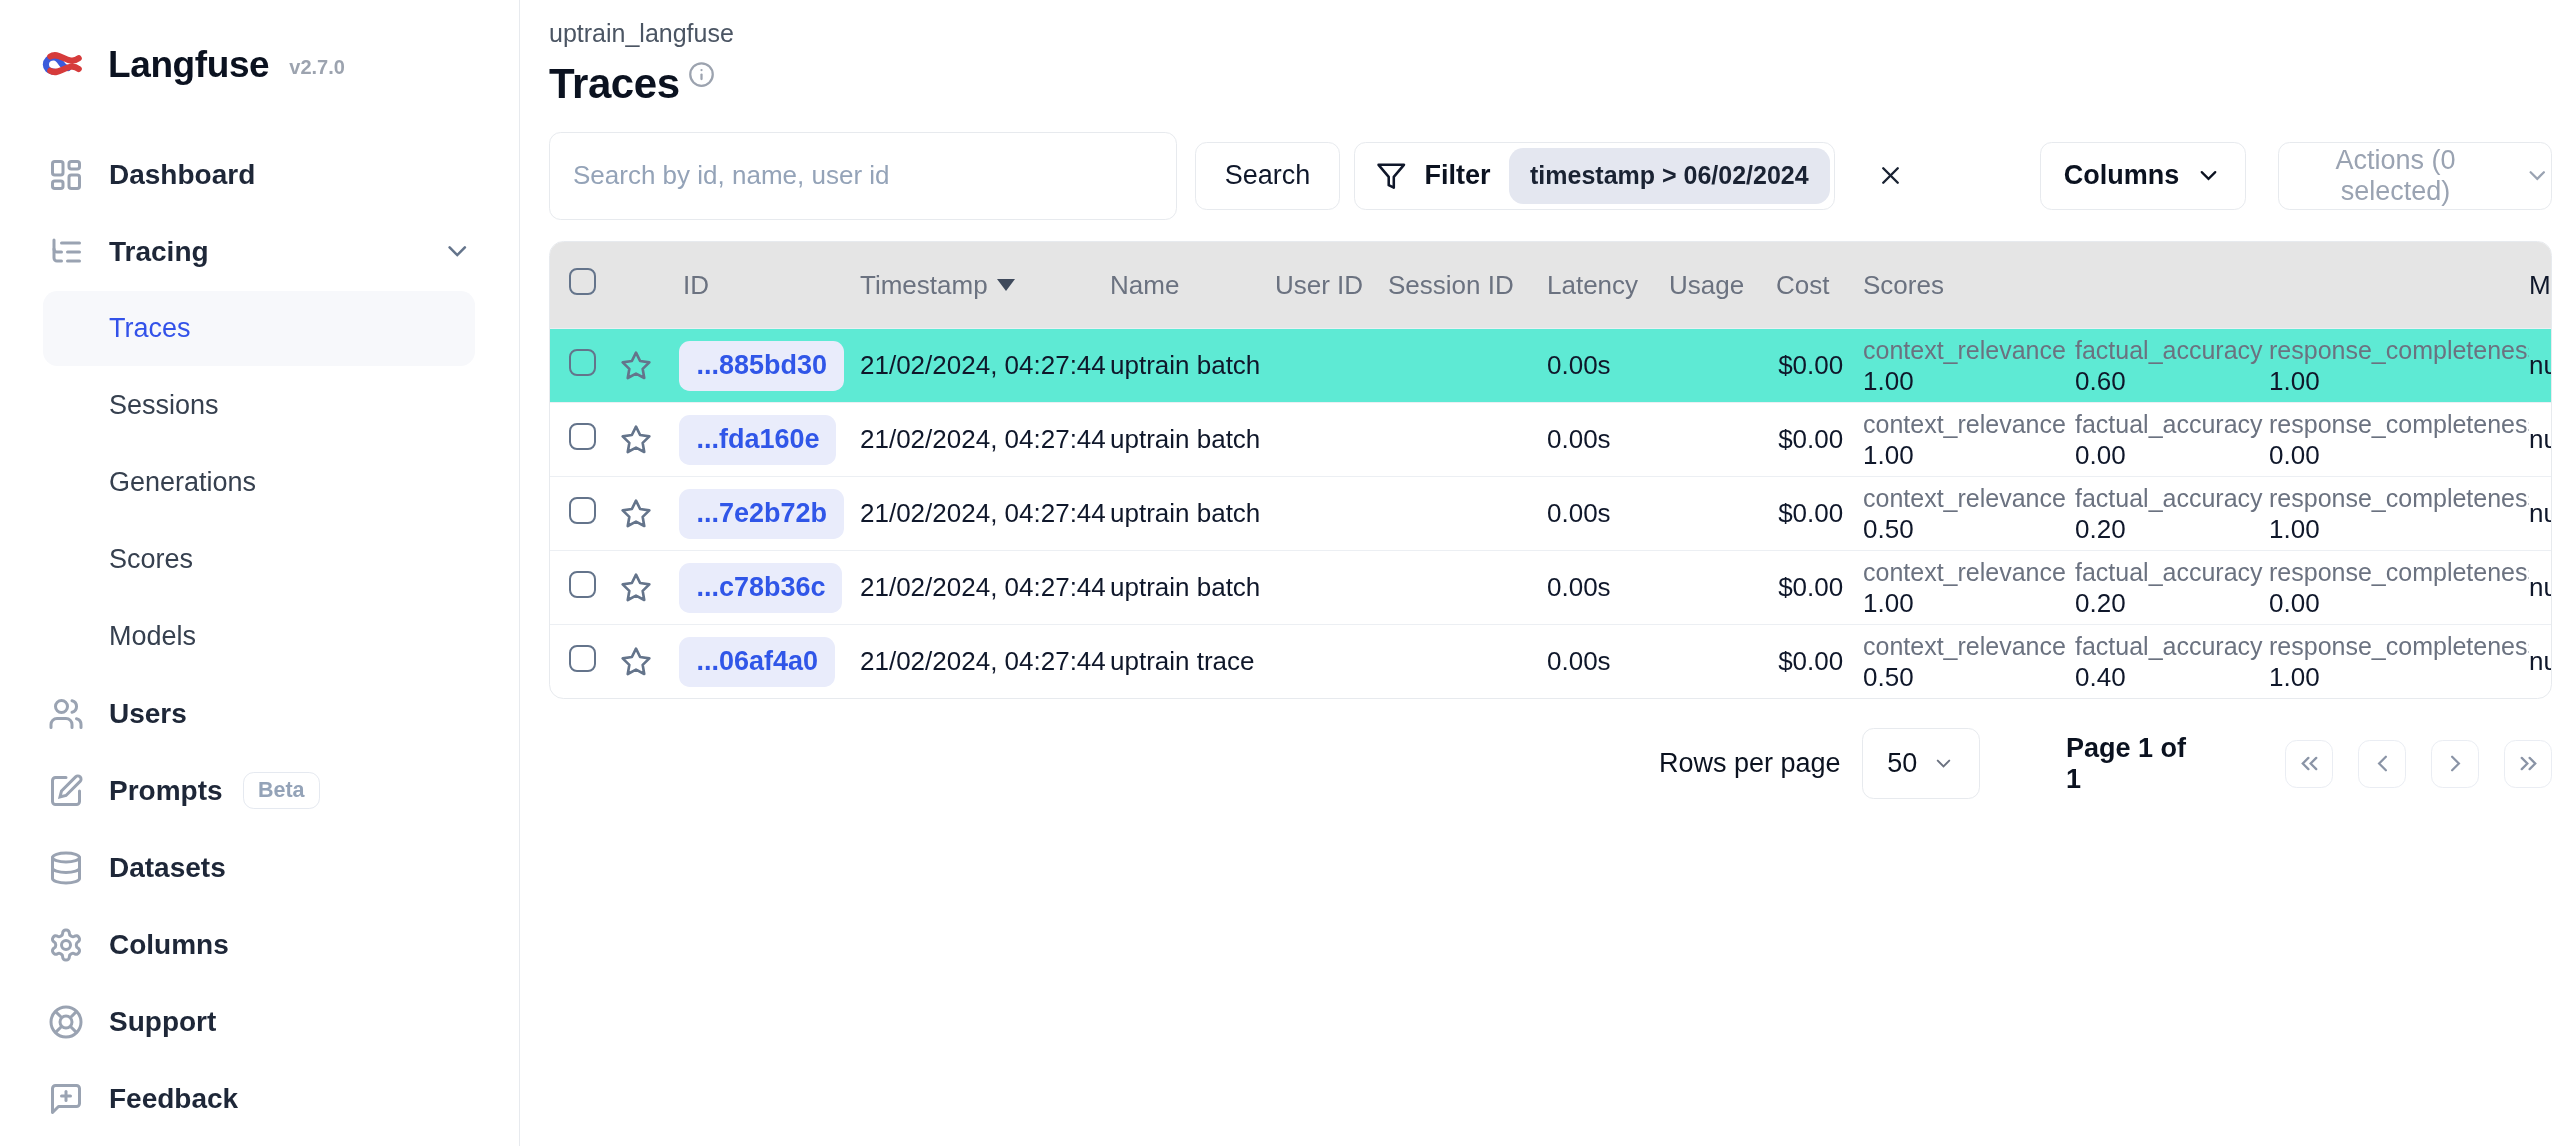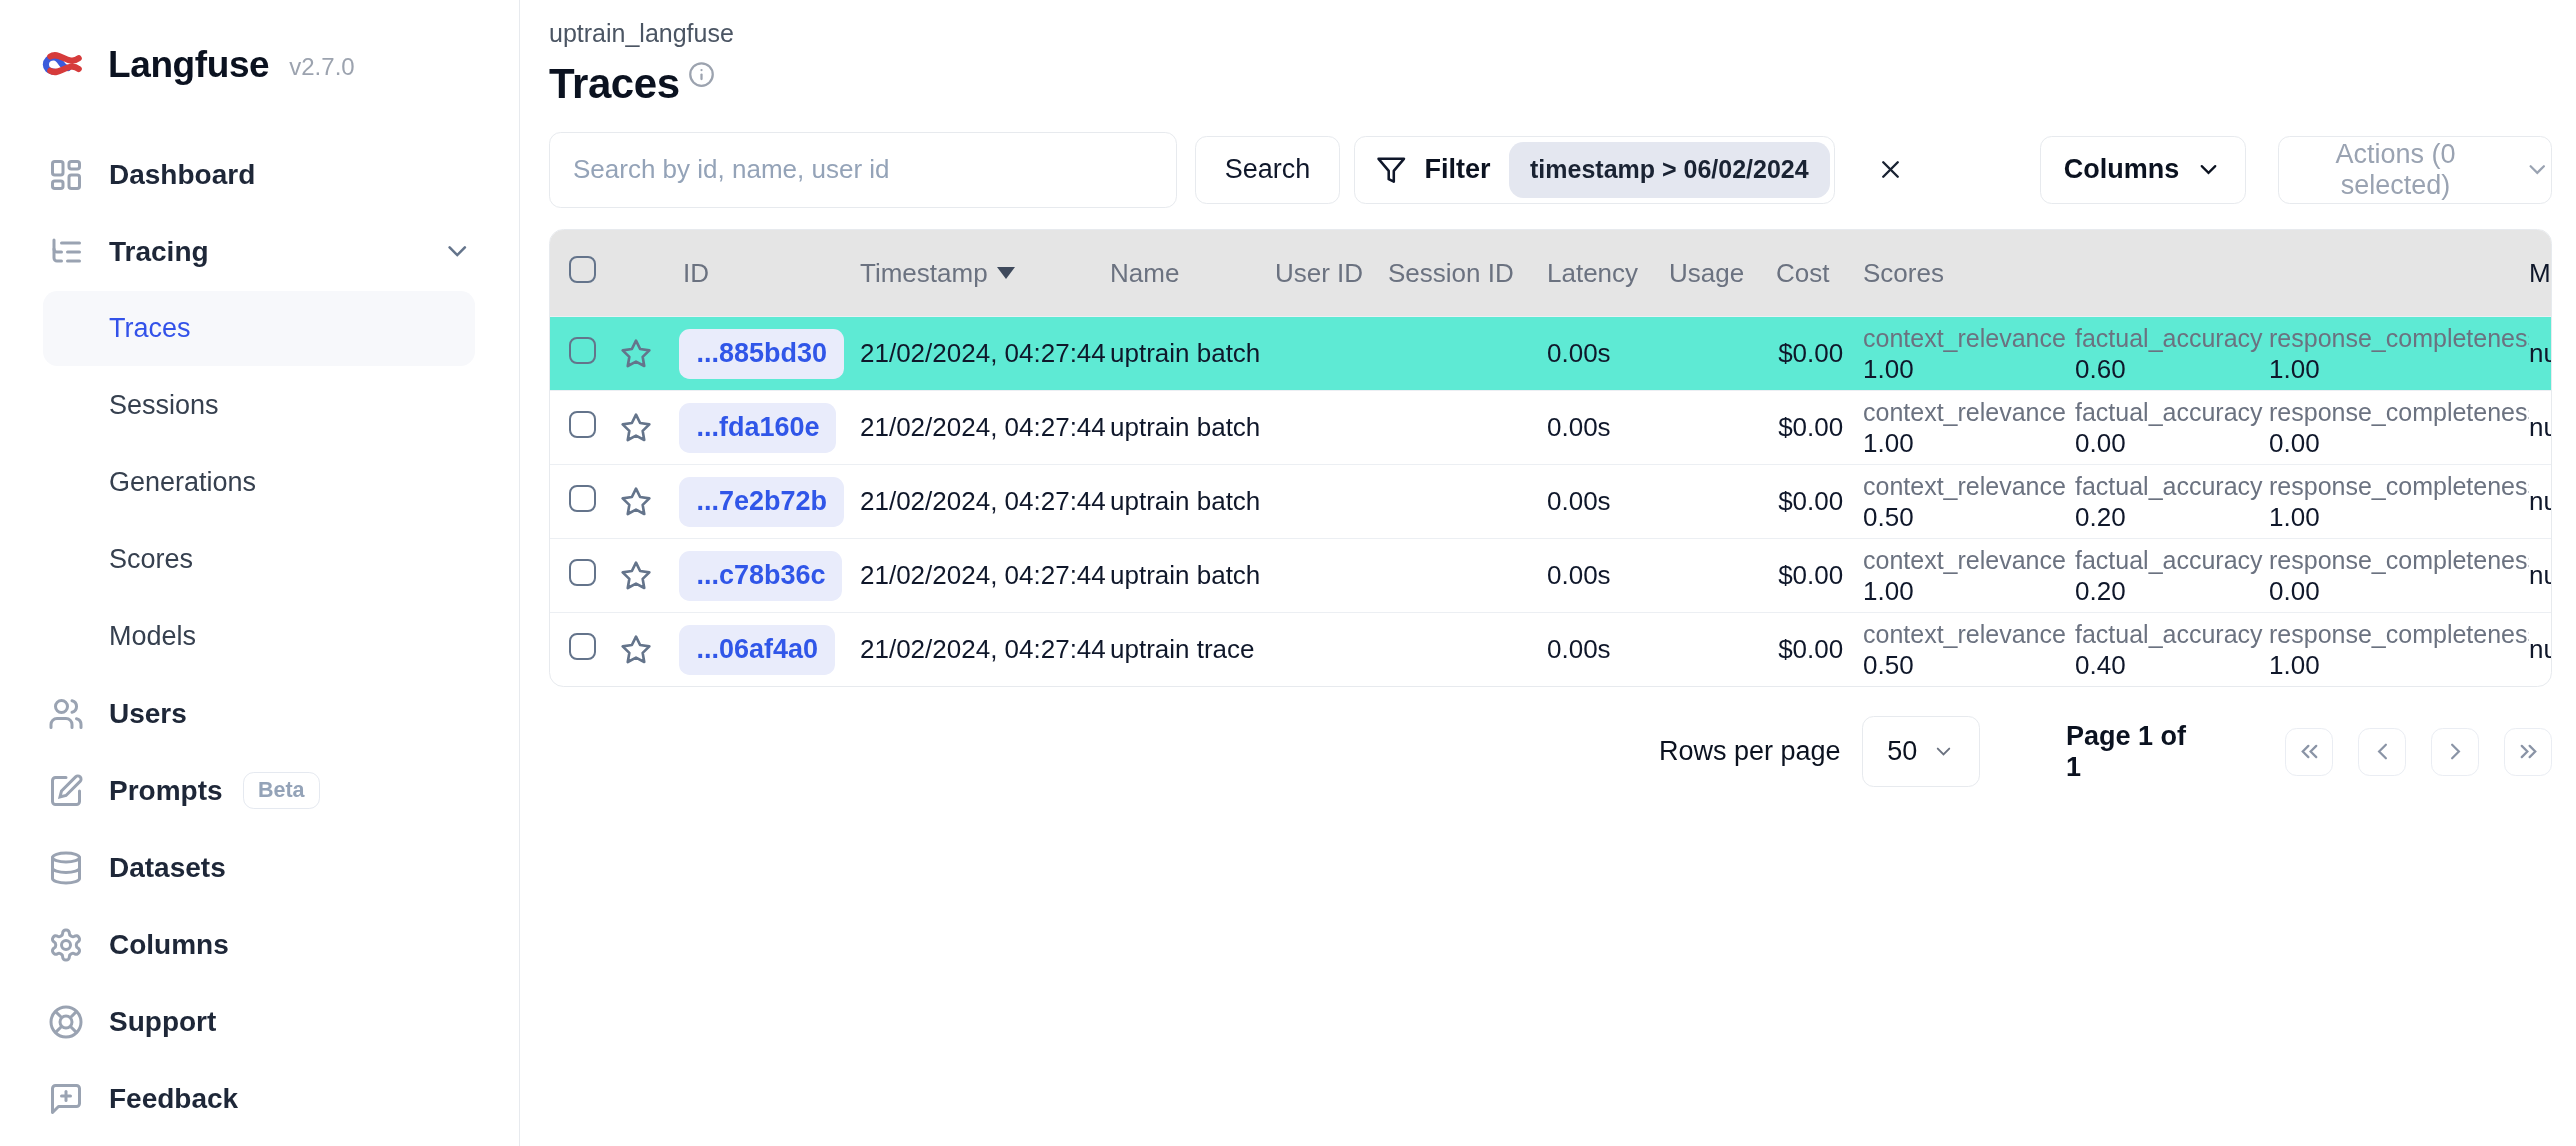--- a/index.html
+++ b/index.html
@@ -5,21 +5,21 @@
   * { margin:0; padding:0; box-sizing:border-box; }
   html,body { width:2576px; height:1146px; background:#ffffff; overflow:hidden;
     font-family:"Liberation Sans", sans-serif; color:#0f172a; font-size:26px; }
   .app { display:flex; width:100%; height:100%; }
 
   
   .sidebar { width:520px; min-width:520px; height:100%; border-right:1.8px solid #e7eaee;
     padding-top:36px; background:#fff; }
   .logo-row { display:flex; align-items:center; gap:20px; padding-left:41px; height:57px; }
   .logo-name { font-size:37px; font-weight:700; letter-spacing:-0.4px; color:#0b1220; }
-  .logo-version { font-size:24px; color:#9ca3af; font-weight:400; margin-top:5px; }
+  .logo-version { font-size:20px; color:#9ca3af; font-weight:700; margin-top:5px; }
   .nav { margin-top:43px; }
   .nav-item { height:77px; display:flex; align-items:center; padding-left:45px; position:relative; cursor:pointer; }
   .nav-icon { width:41px; display:flex; justify-content:center; color:#9aa3b2; }
   .nav-label { margin-left:23px; font-size:28px; font-weight:600; color:#1e2738; }
   .sub-label { font-size:27px; font-weight:400; color:#36404f; }
   .sub-item { height:77px; display:flex; align-items:center; }
   .sub-item .sub-inner { margin-left:43px; width:432px; height:75px; display:flex; align-items:center;
     padding-left:66px; border-radius:14.4px; }
   .sub-item.active .sub-inner { background:#f7f8fb; }
   .sub-item.active .sub-label { color:#3352e9; font-weight:500; }
@@ -29,21 +29,21 @@
 
   
   .main { flex:1; padding:0 24px 0 29px; display:flex; flex-direction:column; }
   .breadcrumb { margin-top:19px; font-size:25px; font-weight:500; color:#4b5563; }
   .title-row { margin-top:12.6px; display:flex; align-items:flex-start; gap:8px; }
   .page-title { font-size:42px; font-weight:800; letter-spacing:-0.4px; color:#0b1220; line-height:1.1; }
   .info-icon { color:#9ca3af; margin-top:0px; }
 
   
   .toolbar { margin-top:25px; display:flex; align-items:center; }
-  .search-input { width:628px; height:76px; border:1.8px solid #e7eaee; border-radius:11.7px;
+  .search-input { width:628px; height:88px; border:1.8px solid #e7eaee; border-radius:11.7px;
     padding:4px 23px; font-size:26px; font-family:"Liberation Sans", sans-serif; color:#0f172a; outline:none; }
   .search-input::placeholder { color:#94a3b8; }
   .btn { height:68px; border:1.8px solid #e7eaee; border-radius:11.7px; background:#fff;
     display:flex; align-items:center; justify-content:center; font-size:27px; cursor:pointer; }
   .search-btn { width:145px; margin-left:18px; font-weight:500; color:#0f172a; }
   .filter-group { margin-left:13.5px; width:481px; justify-content:flex-start; padding:0 21.5px; gap:18px; }
   .filter-label { font-weight:600; color:#0b1220; }
   .filter-chip { background:#e4e7f0; border-radius:14.4px; height:56px; display:flex; align-items:center;
     padding:0 21.5px; font-size:25px; font-weight:600; color:#1a2333; white-space:nowrap; }
   .clear-x { margin-left:41px; color:#1a2333; cursor:pointer; display:flex; align-items:center; }

